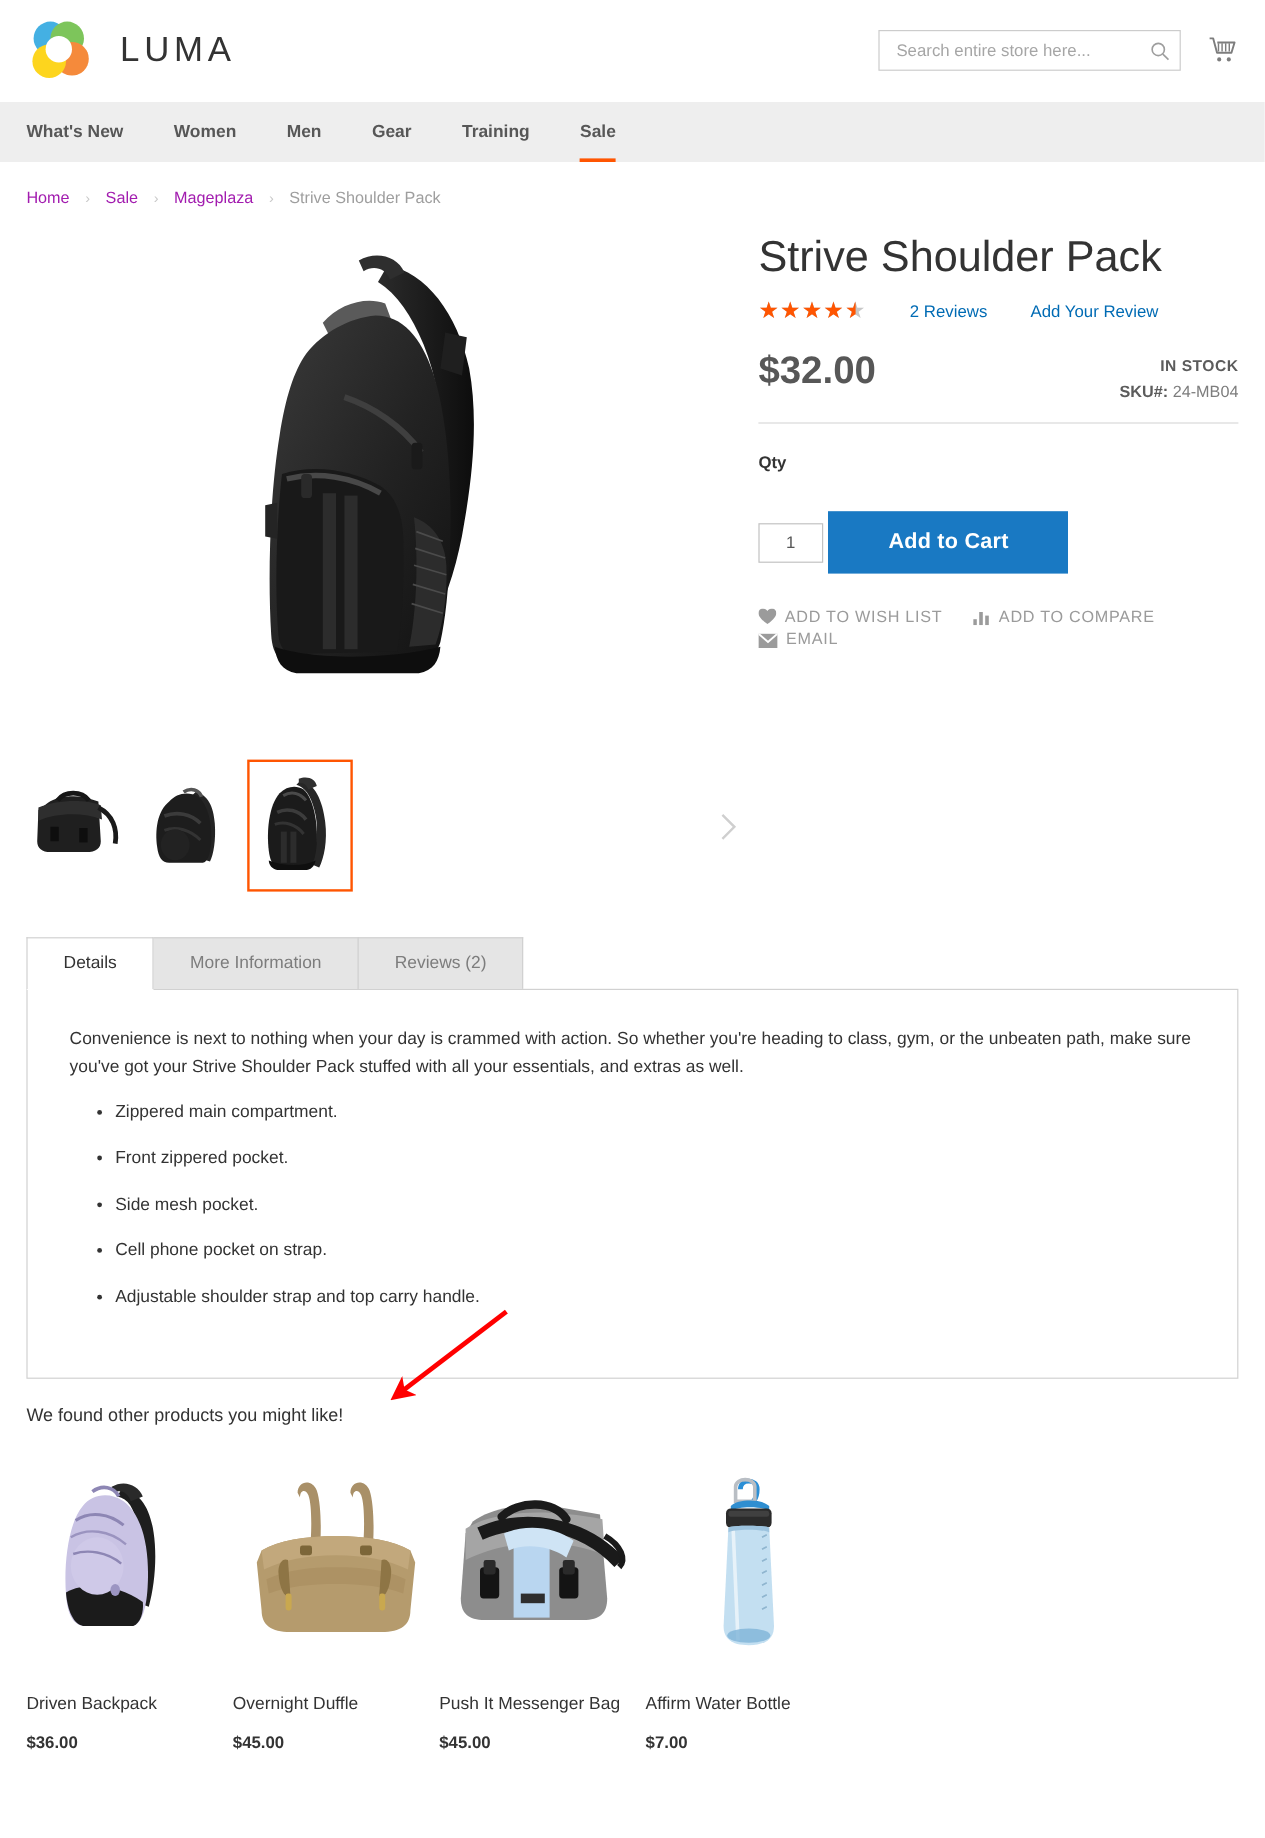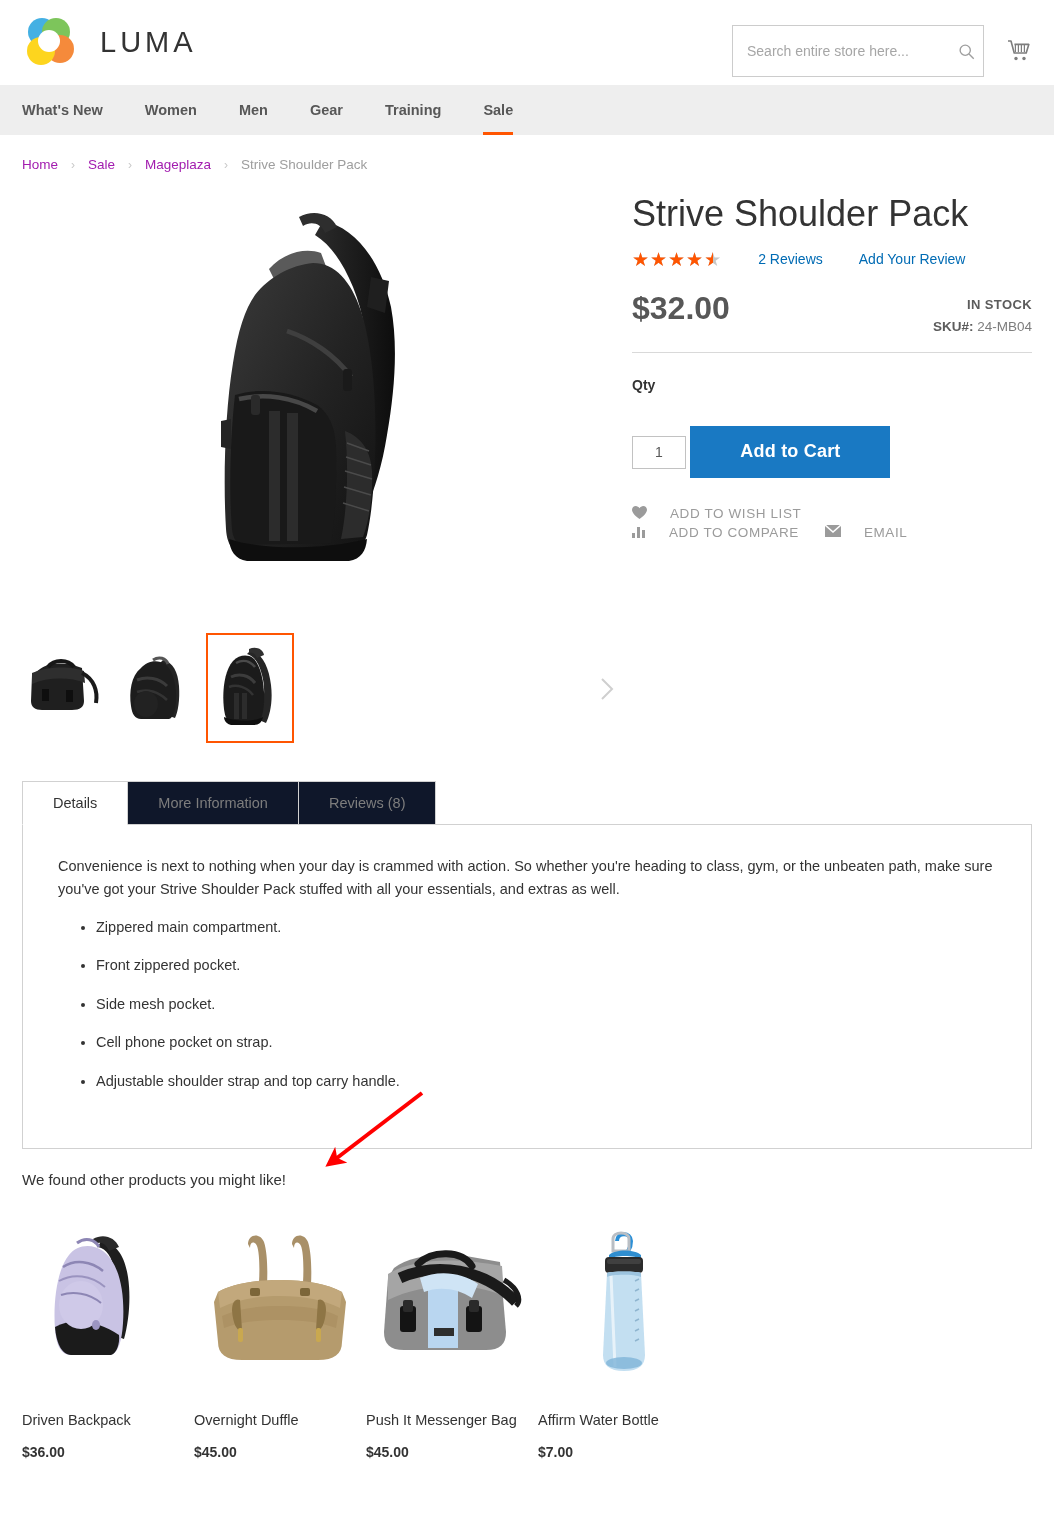--- a/index.html
+++ b/index.html
@@ -33,21 +33,21 @@
   .header-right {
     position: absolute;
     right: 22px;
     top: 25px;
     display: flex;
     align-items: center;
     gap: 22px;
   }
   .search-box {
     width: 252px;
-    height: 52px;
+    height: 34px;
     border: 1px solid #cccccc;
     background: #ffffff;
     display: flex;
     align-items: center;
     padding: 0 8px 0 12px;
   }
   .search-box input {
     flex: 1;
     border: none;
     outline: none;
@@ -219,36 +219,36 @@
     letter-spacing: .6px;
     color: #9b9b9b;
     display: flex;
     flex-wrap: wrap;
     align-items: center;
     max-width: 360px;
     row-gap: 4px;
   }
   .extra-link {
     display: flex;
-    align-items: flex-start;
-    gap: 23px;
+    align-items: flex-end;
+    gap: 7px;
     cursor: pointer;
     margin-right: 26px;
   }
   .extra-link svg { display: block; }
 
   
   .tabs-wrap { padding: 0 22px; margin-top: 38px; position: relative; }
   .tabs { display: flex; align-items: center; }
   .tab {
     padding: 13px 30px;
     font-size: 14.5px;
     border: 1px solid #d1d1d1;
     border-bottom: none;
-    background: #0f172a;
+    background: #e5e5e5;
     color: #7d7d7d;
     cursor: pointer;
     margin-right: -1px;
     position: relative;
     z-index: 1;
   }
   .tab.active {
     background: #ffffff;
     color: #333333;
     z-index: 3;
@@ -510,21 +510,21 @@
         <span>EMAIL</span>
       </div>
     </div>
   </div>
 </div>
 
 <div class="tabs-wrap">
   <div class="tabs">
     <div class="tab active">Details</div>
     <div class="tab">More Information</div>
-    <div class="tab">Reviews (8)</div>
+    <div class="tab">Reviews (2)</div>
   </div>
   <div class="tab-panel">
     <p>Convenience is next to nothing when your day is crammed with action. So whether you're heading to class, gym, or the unbeaten path, make sure you've got your Strive Shoulder Pack stuffed with all your essentials, and extras as well.</p>
     <ul>
       <li>Zippered main compartment.</li>
       <li>Front zippered pocket.</li>
       <li>Side mesh pocket.</li>
       <li>Cell phone pocket on strap.</li>
       <li>Adjustable shoulder strap and top carry handle.</li>
     </ul>

